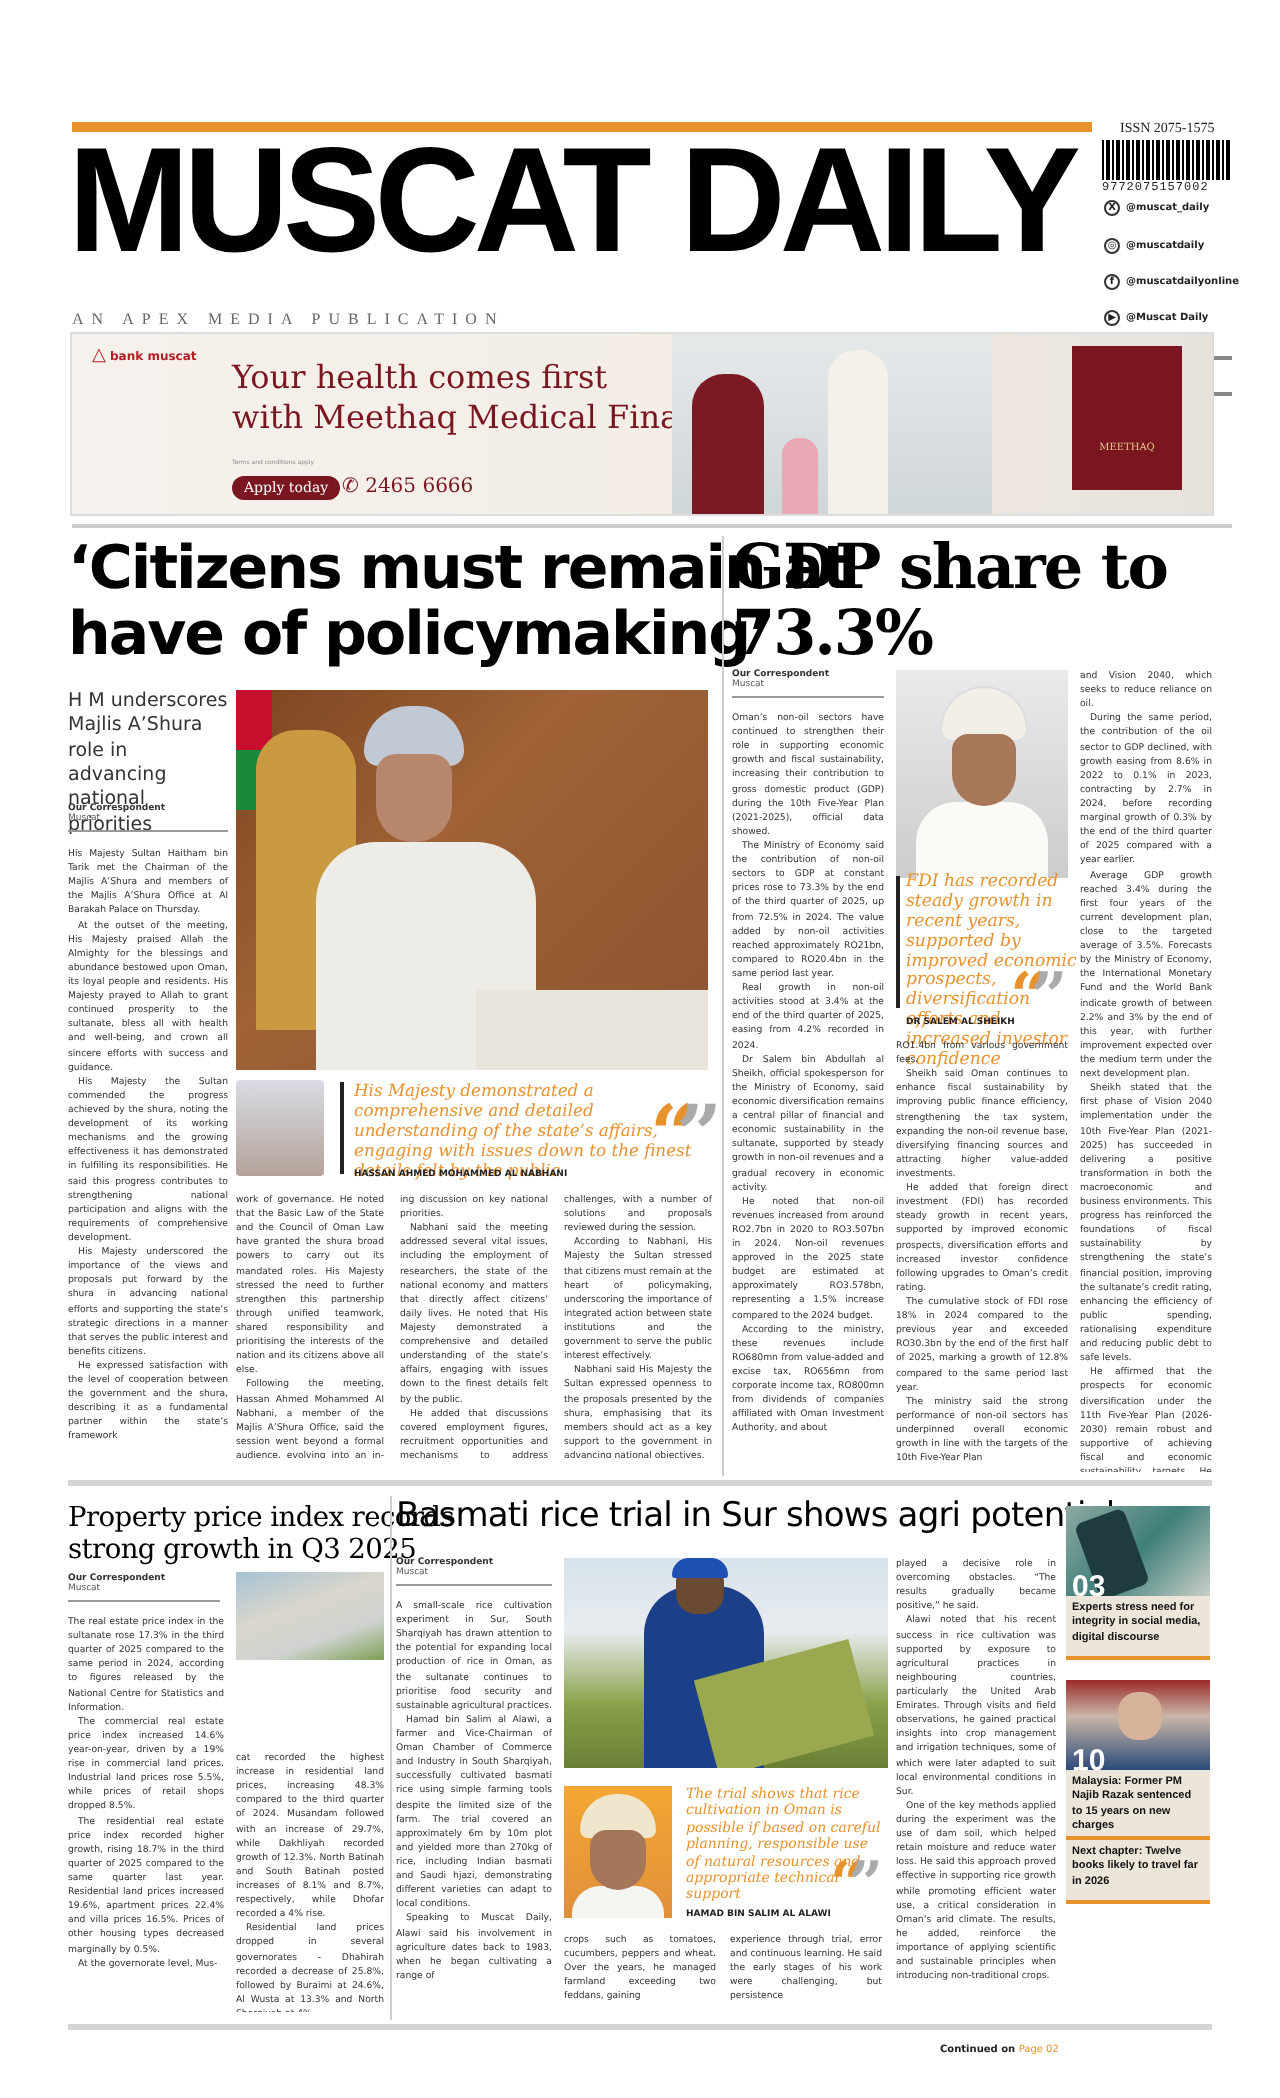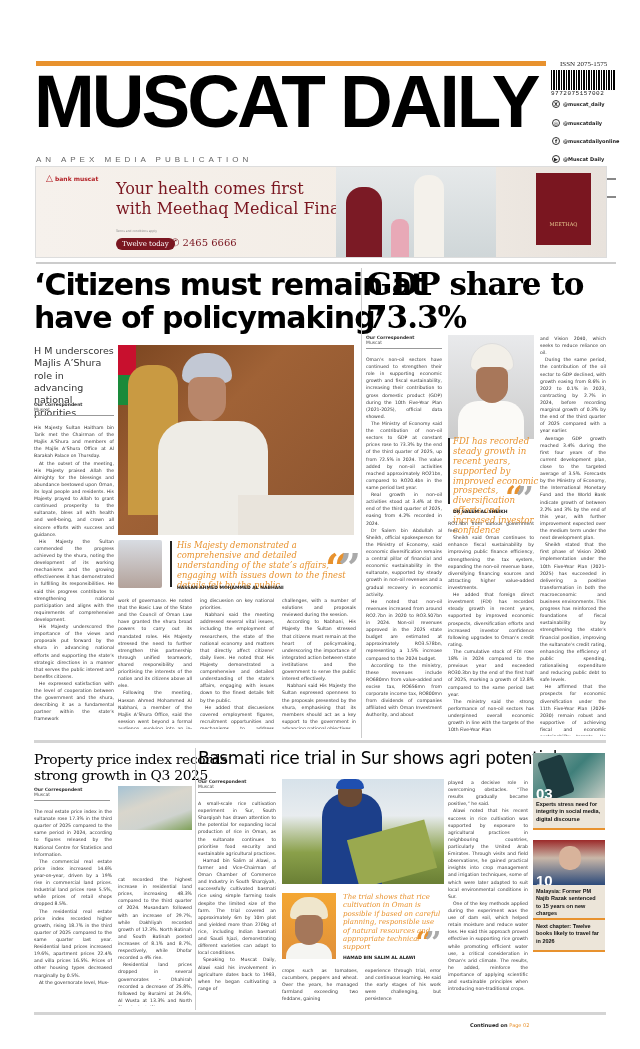--- a/index.html
+++ b/index.html
@@ -1,20 +1,20 @@
 <!DOCTYPE html>
 <html><head>
 <meta charset="utf-8">
 <style>
   * { box-sizing: border-box; margin: 0; padding: 0; }
   body { width: 640px; height: 1049px; background: #fff; font-family: "DejaVu Sans", sans-serif; color: #222; overflow: hidden; position: relative; }
   .abs { position: absolute; }
   .orange-bar { left: 36px; top: 61px; width: 510px; height: 5px; background: #e8922e; }
   .masthead { left: 34px; top: 64px; font-family: "Liberation Sans", sans-serif; font-weight: 900; font-size: 73px; letter-spacing: -3px; line-height: 1; transform: scaleY(1.02); color: #000; }
-  .tagline { left: 36px; top: 155px; font-size: 8px; letter-spacing: 4px; color: #666; font-family: Liberation Sans, sans-serif; text-align: center; }
+  .tagline { left: 36px; top: 155px; font-size: 8px; letter-spacing: 4px; color: #666; font-family: Liberation Serif, serif; text-align: center; }
   .issn { left: 560px; top: 60px; font-size: 7px; font-family: "Liberation Serif", serif; color: #222; }
   .barcode { left: 551px; top: 70px; width: 65px; height: 20px; background: repeating-linear-gradient(90deg,#000 0 1px,#fff 1px 2px,#000 2px 4px,#fff 4px 5px); }
   .barcode-num { left: 551px; top: 90px; font-size: 6px; font-family: "Liberation Mono", monospace; letter-spacing: 0.5px; }
   .social { left: 552px; font-size: 5px; font-weight: bold; display: flex; align-items: center; gap: 3px; }
   .social .ico { width: 8px; height: 8px; border: 1px solid #333; border-radius: 50%; font-size: 5px; text-align: center; line-height: 7px; }
   .rule { left: 36px; width: 580px; height: 1px; background: #999; }
   .dateline { left: 36px; top: 183px; font-size: 7px; font-weight: bold; font-family: "Liberation Sans", sans-serif; }
   .dateline span { color: #777; }
   .contact { left: 362px; top: 185px; font-size: 4px; font-weight: bold; color: #333; }
   .website { left: 542px; top: 183px; font-size: 6.5px; color: #777; font-family: "Liberation Sans", sans-serif; }
@@ -117,21 +117,21 @@
 <div class="abs ad" style="top:166px;top:166px">
   <div class="abs ad-logo" style="left:10px;top:6px">
     <span style="font-size:9px">△</span>
     <span>bank muscat</span>
   </div>
   <div class="abs ad-head">
     <div>Your health comes first</div>
     <div>with Meethaq Medical Finance</div>
   </div>
   <div class="abs ad-tc">Terms and conditions apply</div>
-  <div class="abs ad-btn">Twelve today</div>
+  <div class="abs ad-btn">Apply today</div>
   <div class="abs ad-phone">
     <span>✆</span>
     <span>2465 6666</span>
   </div>
   <div class="abs ad-photo">
     <div class="abs fig-mom" style="left:10px;top:20px"></div>
     <div class="abs fig-girl" style="left:55px;top:52px"></div>
     <div class="abs fig-dad" style="left:78px;top:8px"></div>
   </div>
   <div class="abs ad-meethaq">MEETHAQ</div>

